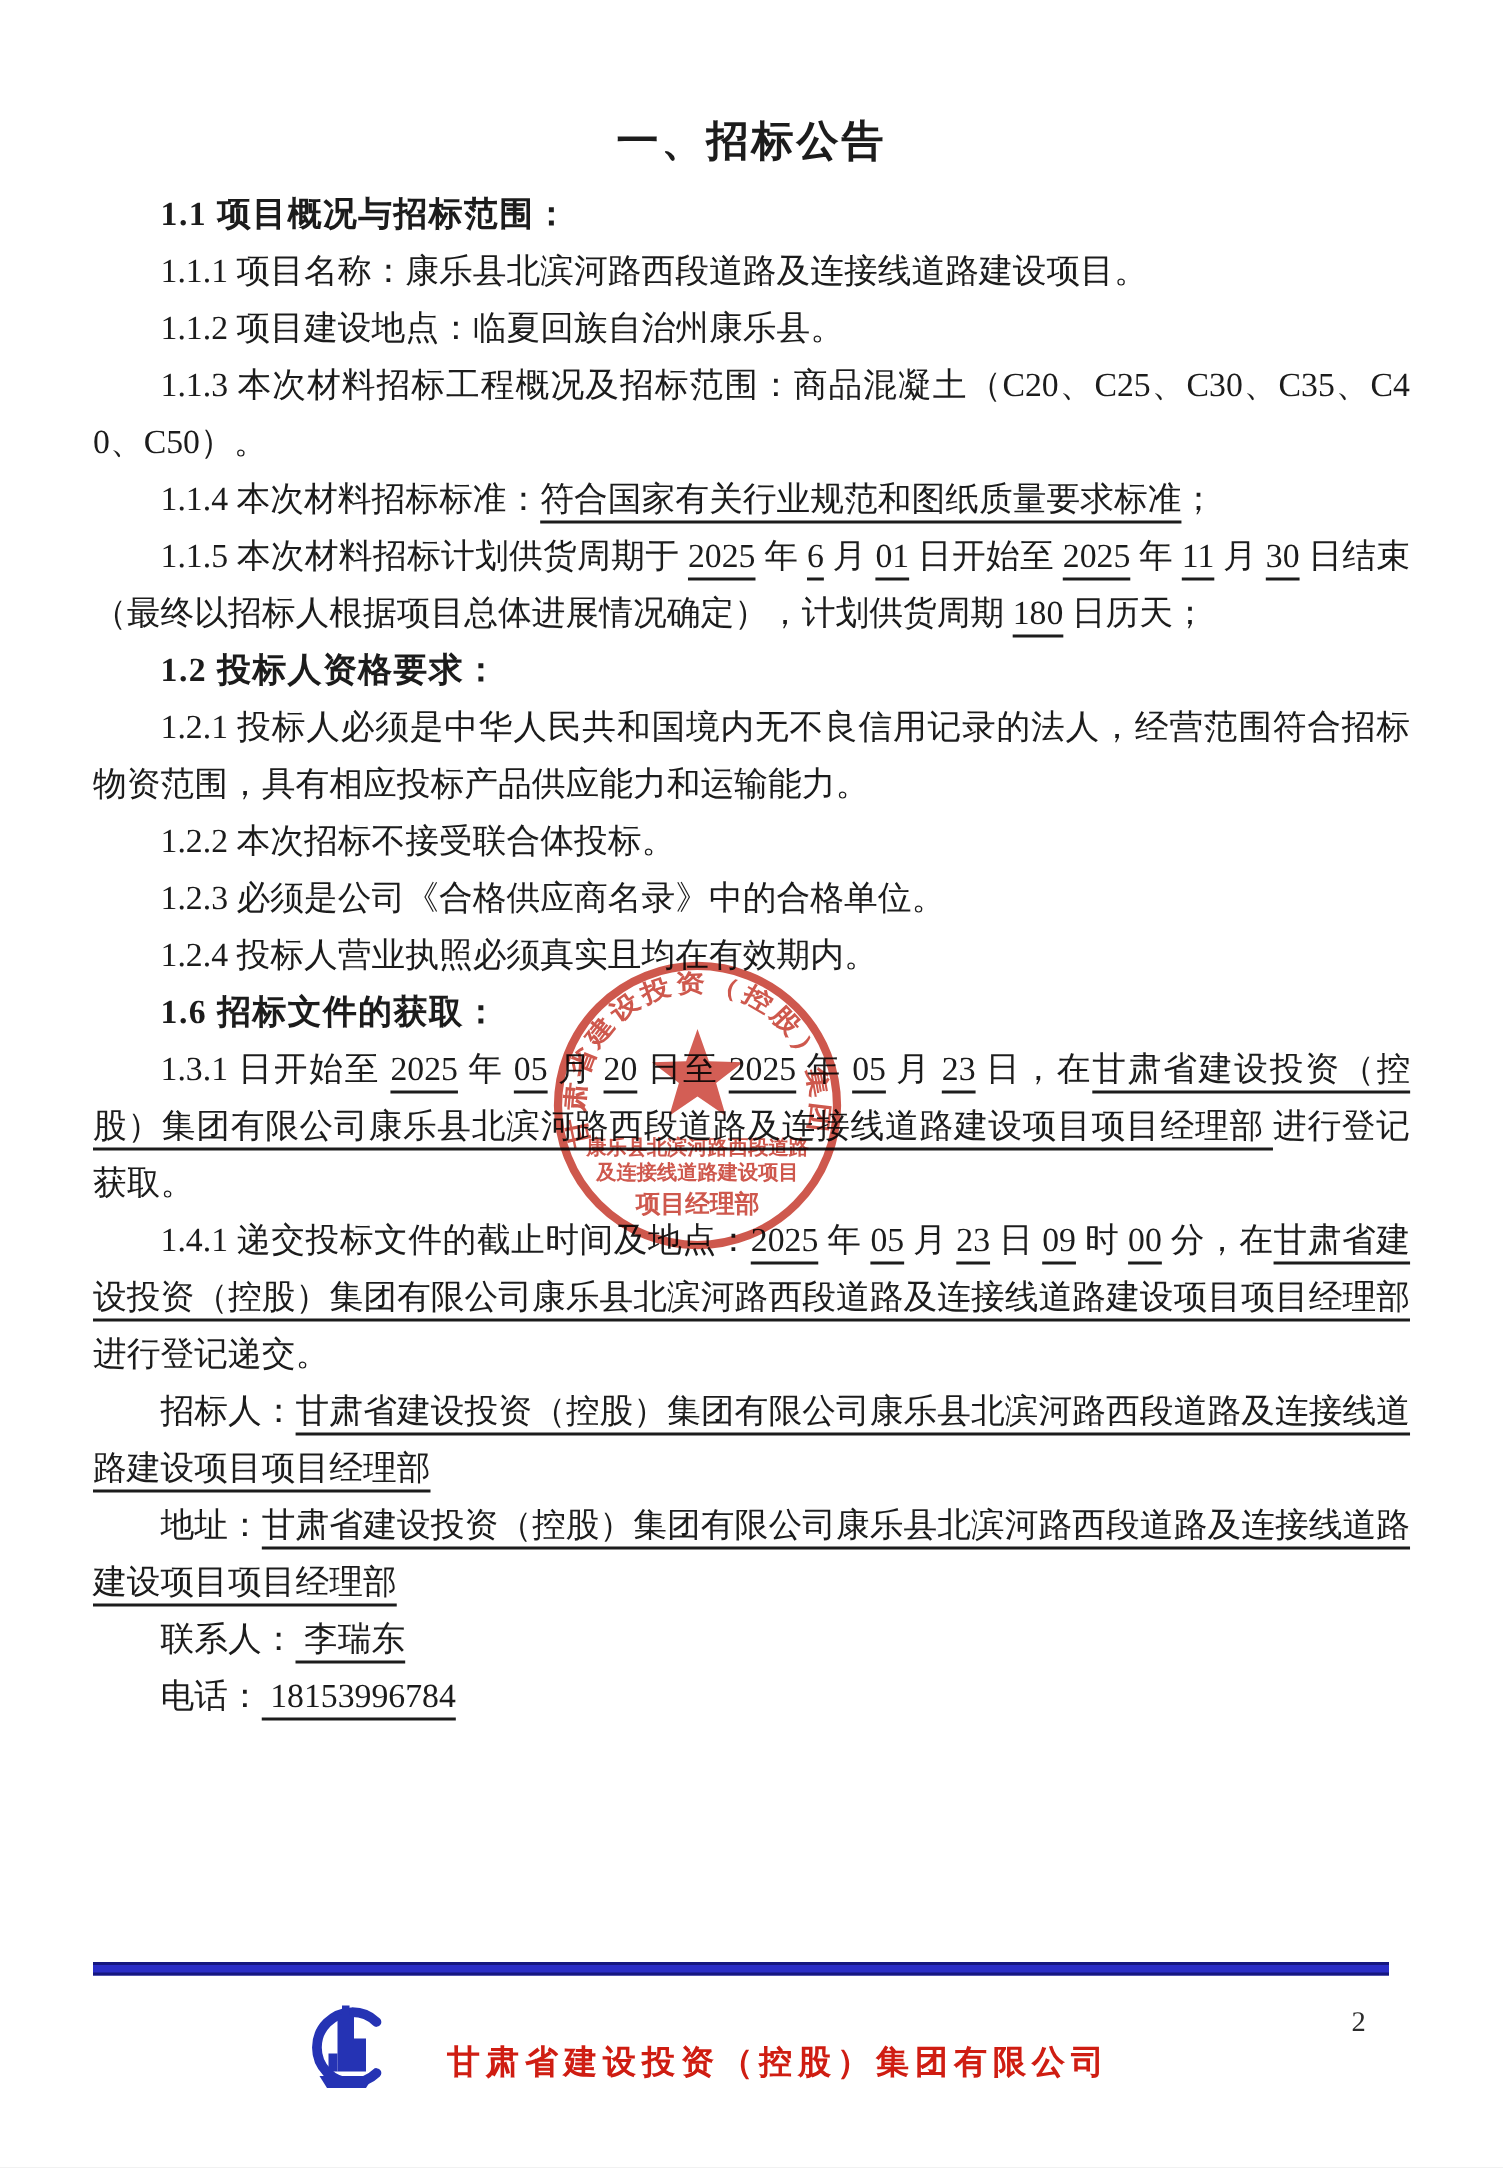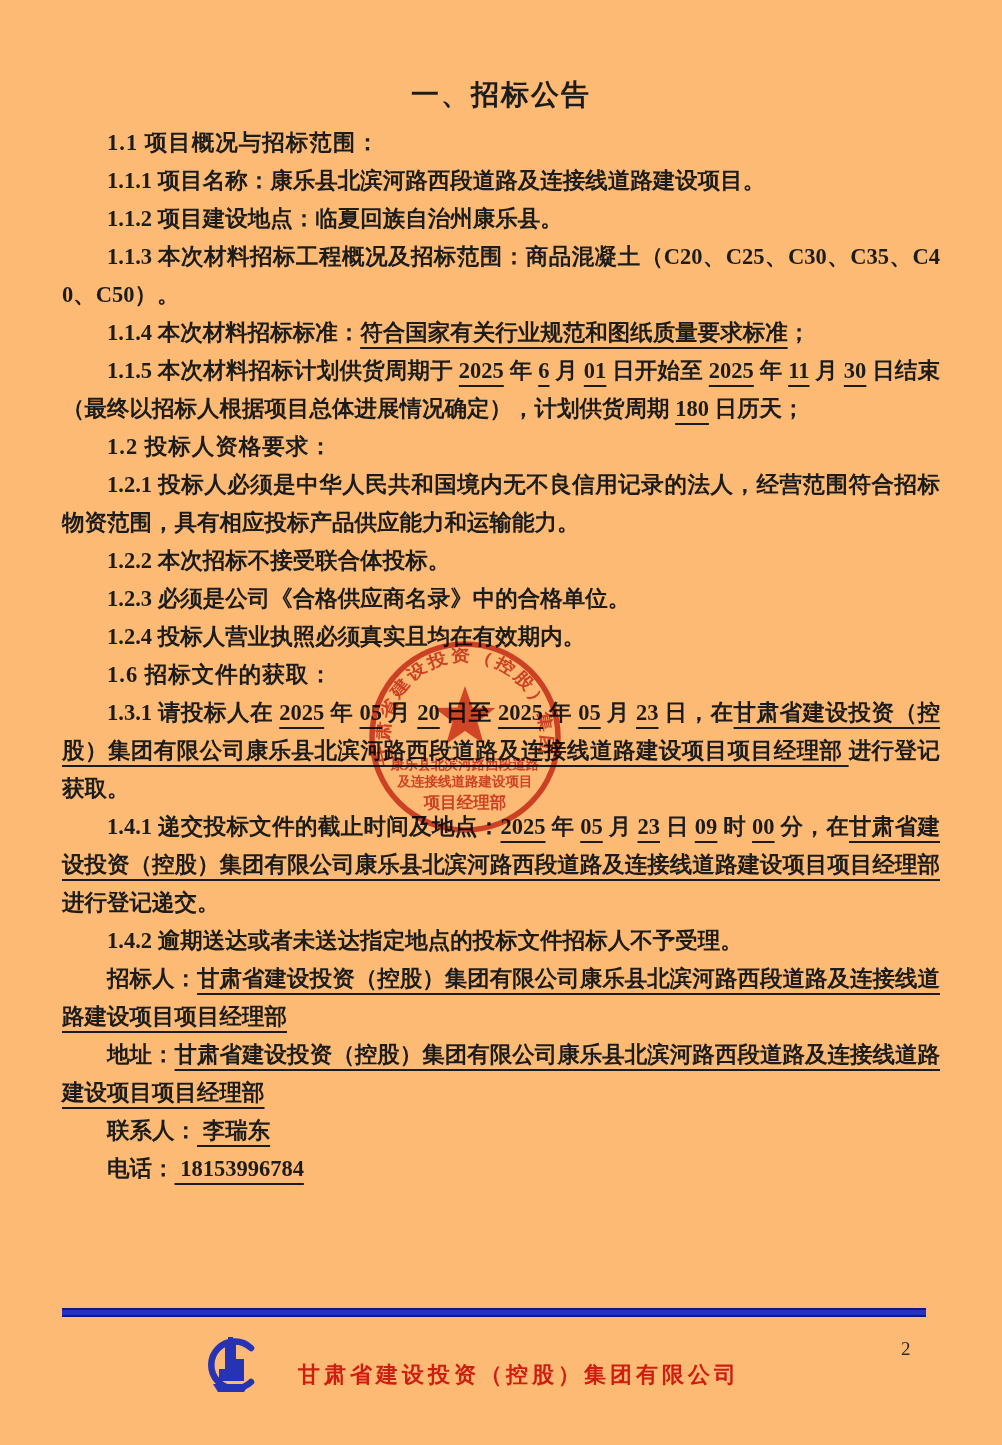--- a/index.html
+++ b/index.html
@@ -1,20 +1,20 @@
 <!DOCTYPE html>
 <html><head>
 <meta charset="utf-8">
 <style>
   html,body{margin:0;padding:0;background:#e8e8e8;}
   .page{
     position:relative;
     width:1002px;height:1445px;
     margin:0 auto;
-    background:#fdba74;
+    background:#ffffff;
     overflow:hidden;
     font-family:"Liberation Serif","DejaVu Serif",serif;
     color:#1c1c1c;
   }
   .content{
     position:absolute;
     left:62px;top:76px;
     width:878px;
     z-index:1;
   }
@@ -26,21 +26,20 @@
     font-weight:bold;
     letter-spacing:2px;
   }
   .para{
     margin:0;
     font-size:22.5px;
     line-height:38px;
     text-align:justify;
     text-indent:2em;
     word-break:break-all;
-    font-weight:bold;
   }
   .para.heading{
     font-weight:bold;
     font-family:Liberation Serif, serif;
     letter-spacing:1px;
   }
   .para .u{
     text-decoration:underline;
     text-underline-offset:7px;
     text-decoration-thickness:1.5px;
@@ -102,23 +101,22 @@
         <p class="para body"><span>1.1.2 项目建设地点：临夏回族自治州康乐县。</span></p>
         <p class="para body"><span>1.1.3 本次材料招标工程概况及招标范围：商品混凝土（C20、C25、C30、C35、C40、C50）。</span></p>
         <p class="para body"><span>1.1.4 本次材料招标标准：</span><span class="u">符合国家有关行业规范和图纸质量要求标准</span><span>；</span></p>
         <p class="para body"><span>1.1.5 本次材料招标计划供货周期于 </span><span class="u">2025</span><span> 年 </span><span class="u">6</span><span> 月 </span><span class="u">01</span><span> 日开始至 </span><span class="u">2025</span><span> 年 </span><span class="u">11</span><span> 月 </span><span class="u">30</span><span> 日结束（最终以招标人根据项目总体进展情况确定），计划供货周期 </span><span class="u">180</span><span> 日历天；</span></p>
         <p class="para heading"><span>1.2 投标人资格要求：</span></p>
         <p class="para body"><span>1.2.1 投标人必须是中华人民共和国境内无不良信用记录的法人，经营范围符合招标物资范围，具有相应投标产品供应能力和运输能力。</span></p>
         <p class="para body"><span>1.2.2 本次招标不接受联合体投标。</span></p>
         <p class="para body"><span>1.2.3 必须是公司《合格供应商名录》中的合格单位。</span></p>
         <p class="para body"><span>1.2.4 投标人营业执照必须真实且均在有效期内。</span></p>
         <p class="para heading"><span>1.6 招标文件的获取：</span></p>
-        <p class="para body"><span>1.3.1 请投标人在 </span><span class="u">2025</span><span> 年 </span><span class="u">05</span><span> 月 </span><span class="u">20</span><span> 日至 </span><span class="u">2025</span><span> 年 </span><span class="u">05</span><span> 月 </span><span class="u">23</span><span> 日，在</span><span class="u">甘肃省建设投资（控股）集团有限公司康乐县北滨河路西段道路及连接线道路建设项目项目经理部 </span><span>进行登记获取。</span></p>
+        <p class="para body"><span>1.3.1 日开始至 </span><span class="u">2025</span><span> 年 </span><span class="u">05</span><span> 月 </span><span class="u">20</span><span> 日至 </span><span class="u">2025</span><span> 年 </span><span class="u">05</span><span> 月 </span><span class="u">23</span><span> 日，在</span><span class="u">甘肃省建设投资（控股）集团有限公司康乐县北滨河路西段道路及连接线道路建设项目项目经理部 </span><span>进行登记获取。</span></p>
         <p class="para body"><span>1.4.1 递交投标文件的截止时间及地点：</span><span class="u">2025</span><span> 年 </span><span class="u">05</span><span> 月 </span><span class="u">23</span><span> 日 </span><span class="u">09</span><span> 时 </span><span class="u">00</span><span> 分，在</span><span class="u">甘肃省建设投资（控股）集团有限公司康乐县北滨河路西段道路及连接线道路建设项目项目经理部 </span><span>进行登记递交。</span></p>
-        <p class="para body"><span>1.4.2 逾期送达或者未送达指定地点的投标文件招标人不予受理。</span></p>
         <p class="para body"><span>招标人：</span><span class="u">甘肃省建设投资（控股）集团有限公司康乐县北滨河路西段道路及连接线道路建设项目项目经理部</span></p>
         <p class="para body"><span>地址：</span><span class="u">甘肃省建设投资（控股）集团有限公司康乐县北滨河路西段道路及连接线道路建设项目项目经理部</span></p>
         <p class="para body"><span>联系人：</span><span class="u"> 李瑞东 </span></p>
         <p class="para body"><span>电话：</span><span class="u"> 18153996784 </span></p>
       </div>
   </div>
 
   <div class="stamp">
     <svg width="198" height="198" viewBox="0 0 198 198">
       <defs>

